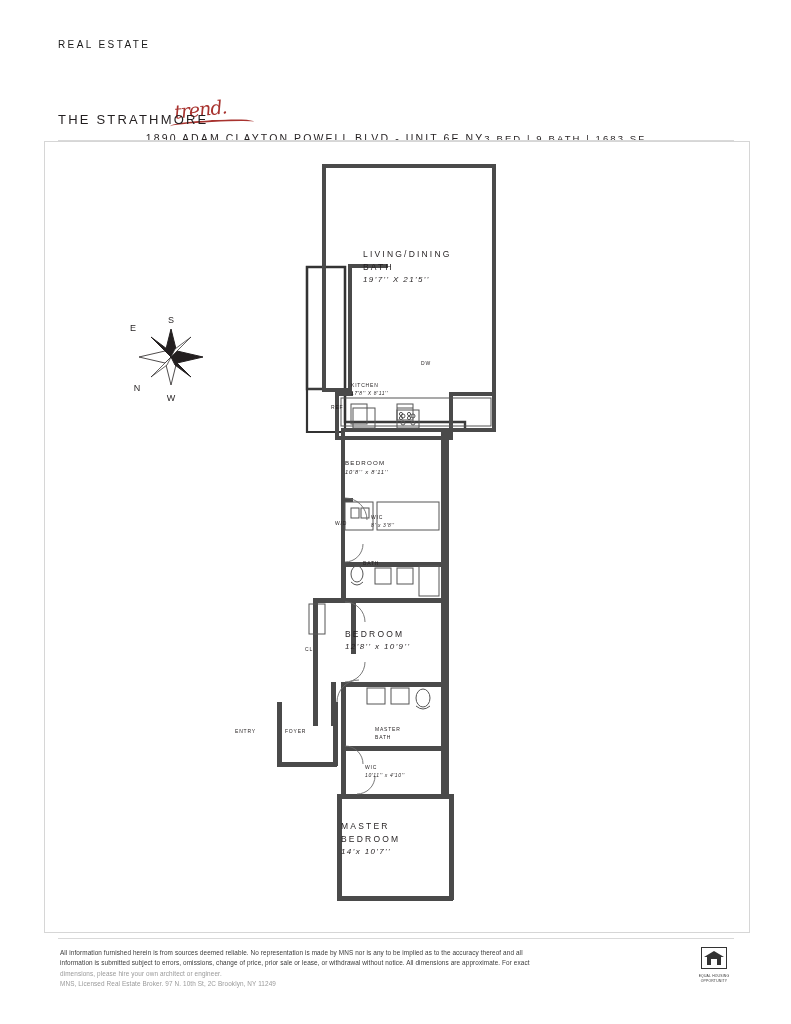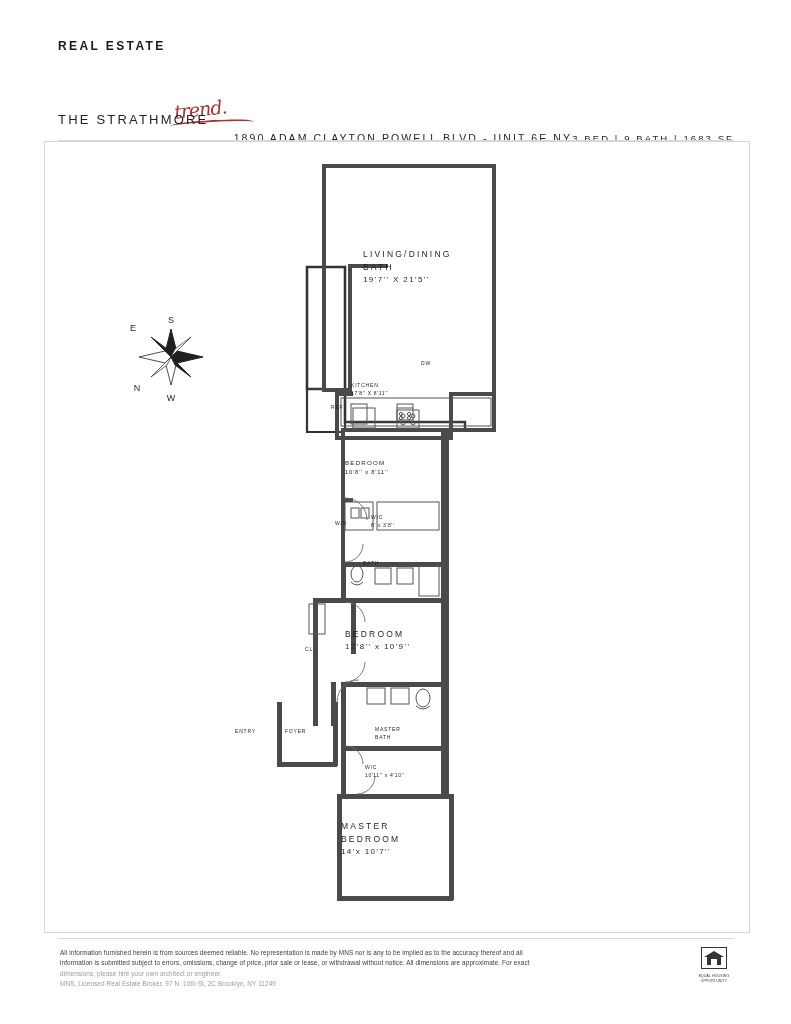--- a/index.html
+++ b/index.html
@@ -30,25 +30,25 @@
   }
   .logo-mns {
     font-family: "Liberation Serif", serif;
     font-size: 46px;
     letter-spacing: 1px;
     font-weight: 400;
     color: #1a1a1a;
     line-height: 46px;
   }
   .logo-sub {
-    font-size: 12px;
+    font-size: 10px;
     letter-spacing: 2.4px;
     color: #1a1a1a;
     margin-top: 3px;
-    font-weight: 700;
+    font-weight: 400;
   }
   .logo-script {
     position: absolute;
     left: 116px;
     top: 62px;
     font-family: "DejaVu Serif", serif;
     font-style: italic;
     font-size: 19px;
     color: #a8332f;
     transform: rotate(-6deg);
@@ -73,21 +73,21 @@
   }
   .building-name {
     font-size: 13px;
     letter-spacing: 2.2px;
     color: #231f20;
     font-weight: 400;
   }
   .addr-line {
     margin-top: 5px;
     display: flex;
-    justify-content: flex-end;
+    justify-content: center;
     align-items: flex-end;
   }
   .address {
     font-size: 10.5px;
     letter-spacing: 2.1px;
     color: #231f20;
   }
   .specs {
     font-size: 9.5px;
     letter-spacing: 2.1px;
@@ -131,21 +131,21 @@
   
   .lbl {
     position: absolute;
     text-align: left;
     color: #231f20;
     letter-spacing: 1.6px;
     line-height: 1.55;
     white-space: nowrap;
   }
   .lbl .name { font-size: 8.5px; letter-spacing: 2.2px; }
-  .lbl .dim  { font-size: 8px; letter-spacing: 1.4px; }
+  .lbl .dim  { font-size: 8px; letter-spacing: 1.4px; font-style: italic; }
   .lbl-sm .name { font-size: 6.2px; letter-spacing: 1.2px; }
   .lbl-sm .dim  { font-size: 5.8px; letter-spacing: 0.8px; }
   .lbl-xs .name { font-size: 5px; letter-spacing: 0.8px; }
   .lbl-xs .dim  { font-size: 5px; letter-spacing: 0.6px; }
 
   
   .hr-bottom {
     position: absolute;
     left: 58px;
     top: 938px;

